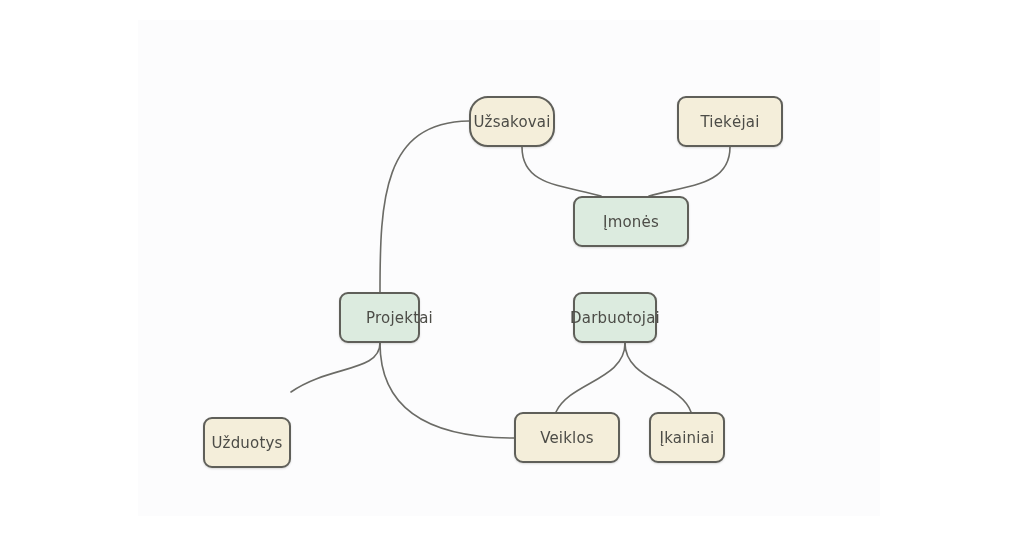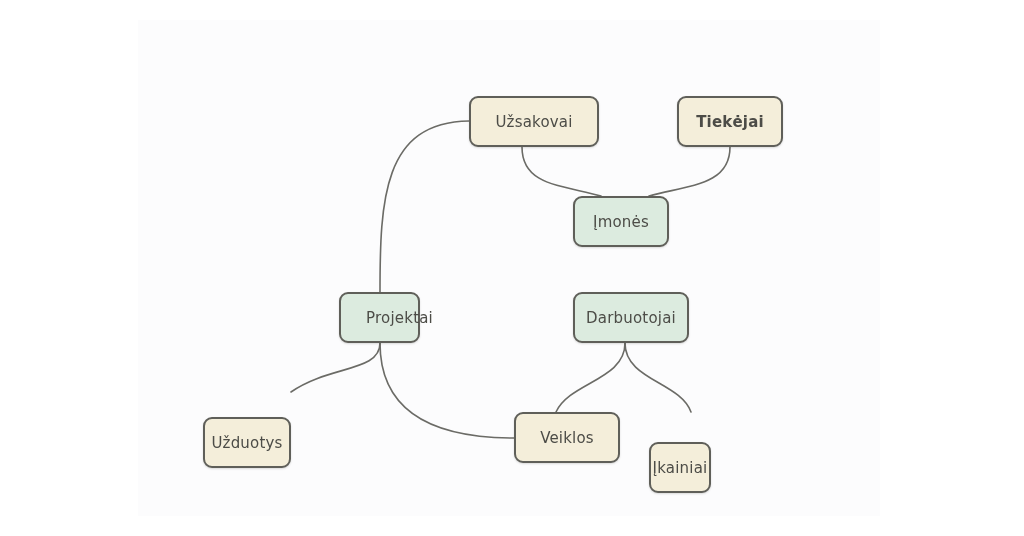--- a/index.html
+++ b/index.html
@@ -78,39 +78,39 @@
         <path class="edge" d="M 522 147 C 522 185 560 185 601 196" stroke="#6b6b66"></path>
         <path class="edge" d="M 730 147 C 730 185 690 185 649 196" stroke="#6b6b66"></path>
         <path class="edge" d="M 380 343 C 380 372 330 365 291 392" stroke="#6b6b66"></path>
         <path class="edge" d="M 380 343 C 380 410 430 438 514 438" stroke="#6b6b66"></path>
         <path class="edge" d="M 625 343 C 625 380 570 382 556 412" stroke="#6b6b66"></path>
         <path class="edge" d="M 625 343 C 625 380 680 382 691 412" stroke="#6b6b66"></path>
       </g>
   </svg>
 
   <div id="node-layer">
-      <div class="node cream" style="left: 469px; top: 96px; width: 130px; height: 51px; background: rgb(244, 238, 218); border-color: rgb(95, 95, 89); color: rgb(76, 76, 71);">
+      <div class="node cream" style="left: 469px; top: 96px; width: 86px; height: 51px; background: rgb(244, 238, 218); border-color: rgb(95, 95, 89); color: rgb(76, 76, 71); border-radius: 19px;">
         <span class="node-label">Užsakovai</span>
       </div>
-      <div class="node cream" style="left: 677px; top: 96px; width: 106px; height: 51px; background: rgb(244, 238, 218); border-color: rgb(95, 95, 89); color: rgb(76, 76, 71); font-weight: bold;">
+      <div class="node cream" style="left: 677px; top: 96px; width: 106px; height: 51px; background: rgb(244, 238, 218); border-color: rgb(95, 95, 89); color: rgb(76, 76, 71);">
         <span class="node-label">Tiekėjai</span>
       </div>
-      <div class="node green" style="left: 573px; top: 196px; width: 96px; height: 51px; background: rgb(220, 235, 223); border-color: rgb(95, 95, 89); color: rgb(76, 76, 71);">
+      <div class="node green" style="left: 573px; top: 196px; width: 116px; height: 51px; background: rgb(220, 235, 223); border-color: rgb(95, 95, 89); color: rgb(76, 76, 71);">
         <span class="node-label">Įmonės</span>
       </div>
       <div class="node green" style="left: 339px; top: 292px; width: 81px; height: 51px; background: rgb(220, 235, 223); border-color: rgb(95, 95, 89); color: rgb(76, 76, 71); padding-left: 40px;">
         <span class="node-label">Projektai</span>
       </div>
-      <div class="node green" style="left: 573px; top: 292px; width: 116px; height: 51px; background: rgb(220, 235, 223); border-color: rgb(95, 95, 89); color: rgb(76, 76, 71);">
+      <div class="node green" style="left: 573px; top: 292px; width: 84px; height: 51px; background: rgb(220, 235, 223); border-color: rgb(95, 95, 89); color: rgb(76, 76, 71);">
         <span class="node-label">Darbuotojai</span>
       </div>
       <div class="node cream" style="left: 203px; top: 385px; width: 88px; height: 51px; background: rgb(244, 238, 218); border-color: rgb(95, 95, 89); color: rgb(76, 76, 71); margin-top: 32px;">
         <span class="node-label">Užduotys</span>
       </div>
       <div class="node cream" style="left: 514px; top: 412px; width: 106px; height: 51px; background: rgb(244, 238, 218); border-color: rgb(95, 95, 89); color: rgb(76, 76, 71);">
         <span class="node-label">Veiklos</span>
       </div>
-      <div class="node cream" style="left: 649px; top: 412px; width: 62px; height: 51px; background: rgb(244, 238, 218); border-color: rgb(95, 95, 89); color: rgb(76, 76, 71); margin-top: 30px;">
+      <div class="node cream" style="left: 649px; top: 412px; width: 76px; height: 51px; background: rgb(244, 238, 218); border-color: rgb(95, 95, 89); color: rgb(76, 76, 71);">
         <span class="node-label">Įkainiai</span>
       </div>
     </div>
 
 </div>
 
 </body></html>

